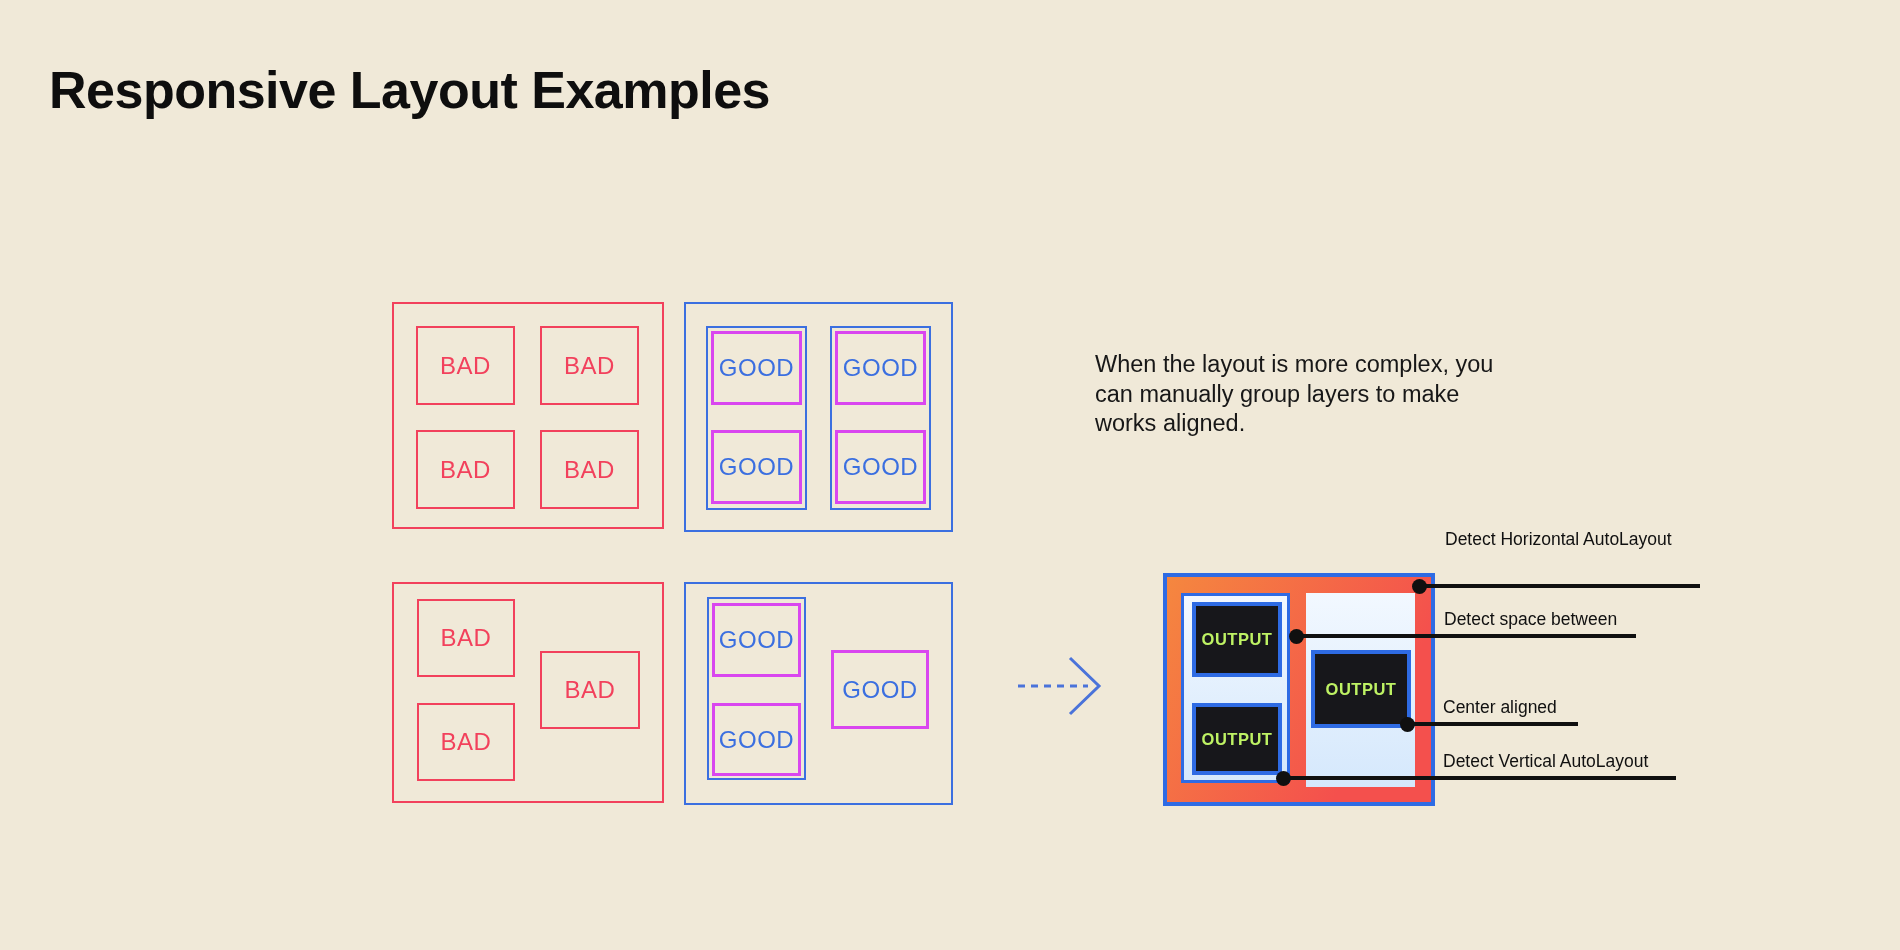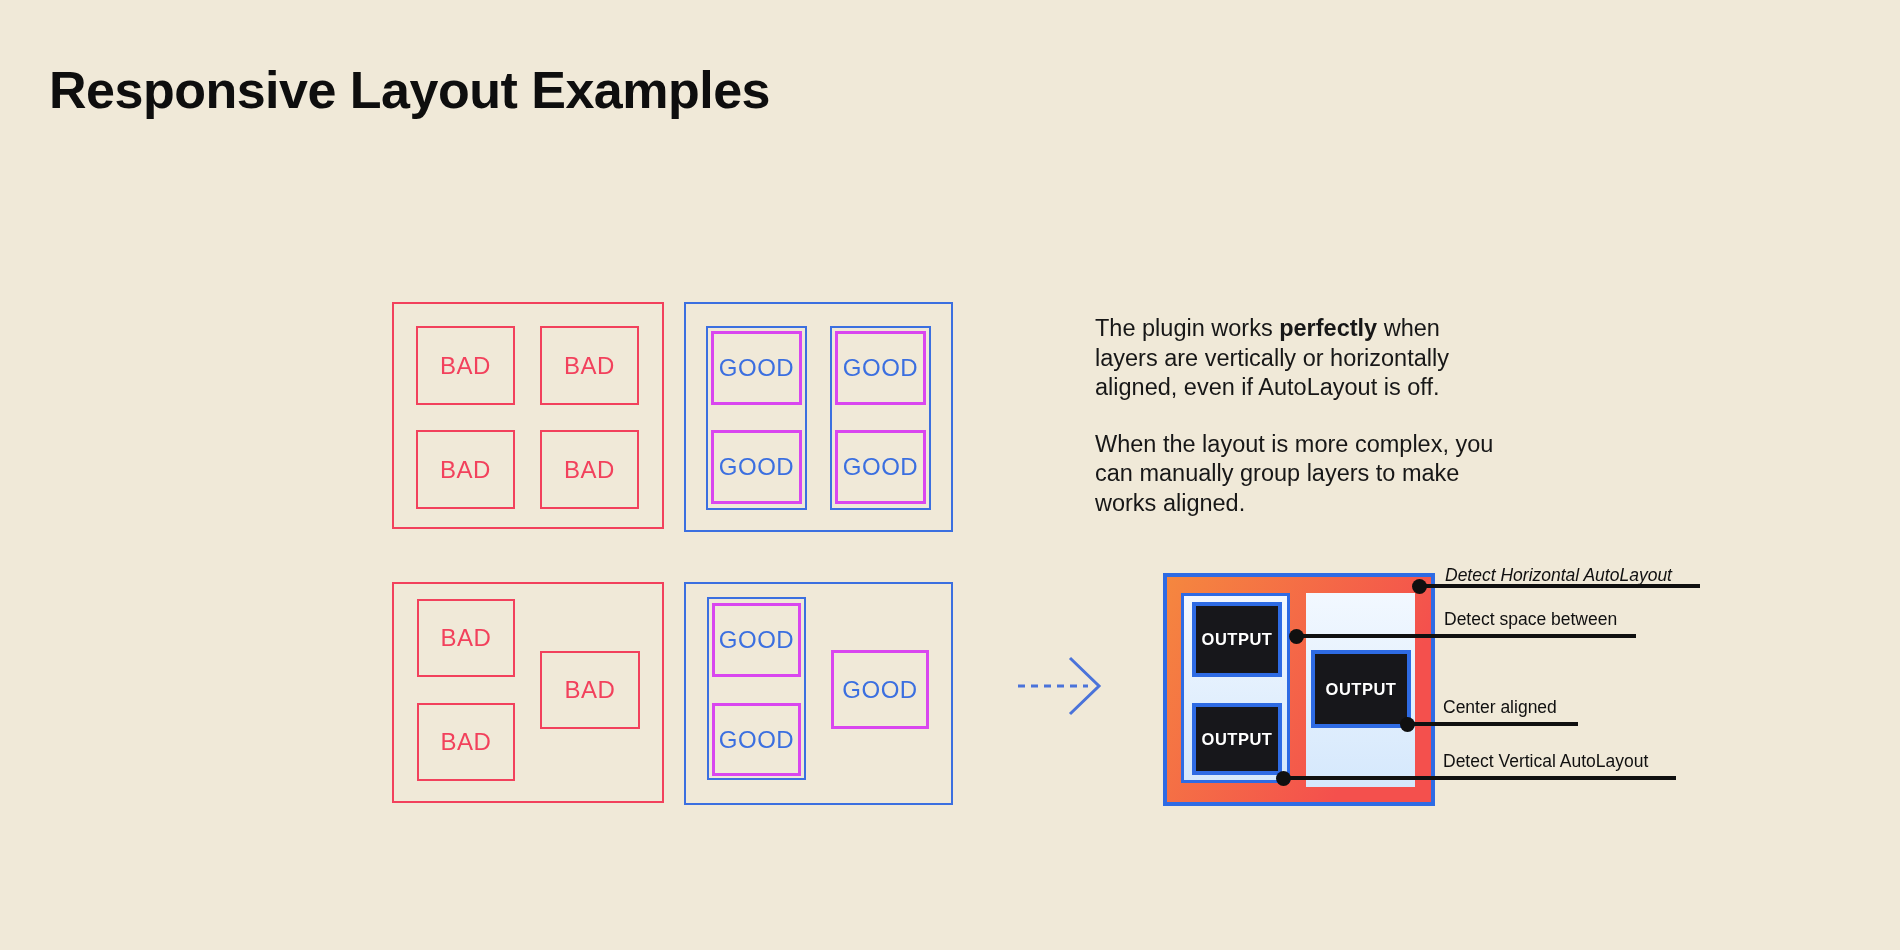--- a/index.html
+++ b/index.html
@@ -24,37 +24,37 @@
   .cell{
     display:flex;align-items:center;justify-content:center;
     font-size:24px;letter-spacing:0.5px;
   }
   .cell.red{border:2px solid #F2415C;color:#F2415C;}
   .cell.blue{border:3px solid #d946ef;color:#3B6FE0;justify-content:center;}
   .group{border:2px solid #3B6FE0;}
 
   
   .desc{left:1095px;top:314px;width:470px;font-size:23.5px;line-height:29.5px;color:#171717;}
-  .desc .para2{margin-top:27px;}
+  .desc .para2{margin-top:36px;}
   .desc b{font-weight:bold;}
 
   
   .output-frame{
     left:1163px;top:573px;width:272px;height:233px;
     border:4px solid #2E6BE4;
     background:linear-gradient(120deg,#F5873F 0%,#F4504D 75%);
   }
   .panel{
     background:linear-gradient(180deg,#F2F8FF 0%,#D5E8FC 100%);
   }
   .panel.bordered{border:3px solid #2E6BE4;}
   .dark-box{
     background:#17171B;border:4px solid #2E6BE4;
     display:flex;align-items:center;justify-content:center;
-    color:#ffffff;font-size:16.5px;font-weight:600;letter-spacing:0.5px;
+    color:#bef264;font-size:16.5px;font-weight:600;letter-spacing:0.5px;
   }
 
   
   .ann-line{height:4px;background:#101010;}
   .ann-dot{width:15px;height:15px;border-radius:50%;background:#101010;}
   .ann-label{font-size:17.5px;color:#101010;white-space:nowrap;}
 </style>
 </head>
 <body>
 
@@ -114,25 +114,20 @@
     <div class="abs cell blue" style="left:3px;top:104px;width:89px;height:73px;">
         <span>GOOD</span>
       </div>
   </div>
   <div class="abs cell blue" style="left:145px;top:66px;width:98px;height:79px;">
       <span>GOOD</span>
     </div>
 </div>
 
 <div class="abs desc">
-  <div>
-    <div><span>The plugin works </span><b>perfectly</b><span> when</span></div>
-    <div>layers are vertically or horizontally</div>
-    <div>aligned, even if AutoLayout is off.</div>
-  </div>
   <div class="para2">
     <div>When the layout is more complex, you</div>
     <div>can manually group layers to make</div>
     <div>works aligned.</div>
   </div>
 </div>
 
 <svg class="abs" style="left:1012px;top:651px;" width="96" height="70" viewBox="0 0 96 70">
   <line x1="6" y1="35" x2="76" y2="35" stroke="#4A73DA" stroke-width="3" stroke-dasharray="7 6"></line>
   <polyline points="58,7 87,35 58,63" fill="none" stroke="#4A73DA" stroke-width="3" stroke-linejoin="miter"></polyline>
@@ -150,21 +145,21 @@
   <div class="abs panel" style="left:139px;top:16px;width:109px;height:194px;">
     <div class="abs dark-box" style="left:5px;top:57px;width:100px;height:78px;">
         <span>OUTPUT</span>
       </div>
   </div>
 </div>
 
 <div>
   <div class="abs ann-dot" style="left:1412px;top:579px;"></div>
   <div class="abs ann-line" style="left:1419px;top:584px;width:281px;"></div>
-  <div class="abs ann-label" style="left:1445px;top:565px;font-style:italic;">Detect Horizontal AutoLayout</div>
+  <div class="abs ann-label" style="left:1445px;top:529px;">Detect Horizontal AutoLayout</div>
 </div>
 
 <div>
   <div class="abs ann-dot" style="left:1289px;top:629px;"></div>
   <div class="abs ann-line" style="left:1296px;top:634px;width:340px;"></div>
   <div class="abs ann-label" style="left:1444px;top:609px;">Detect space between</div>
 </div>
 
 <div>
   <div class="abs ann-dot" style="left:1400px;top:717px;"></div>

